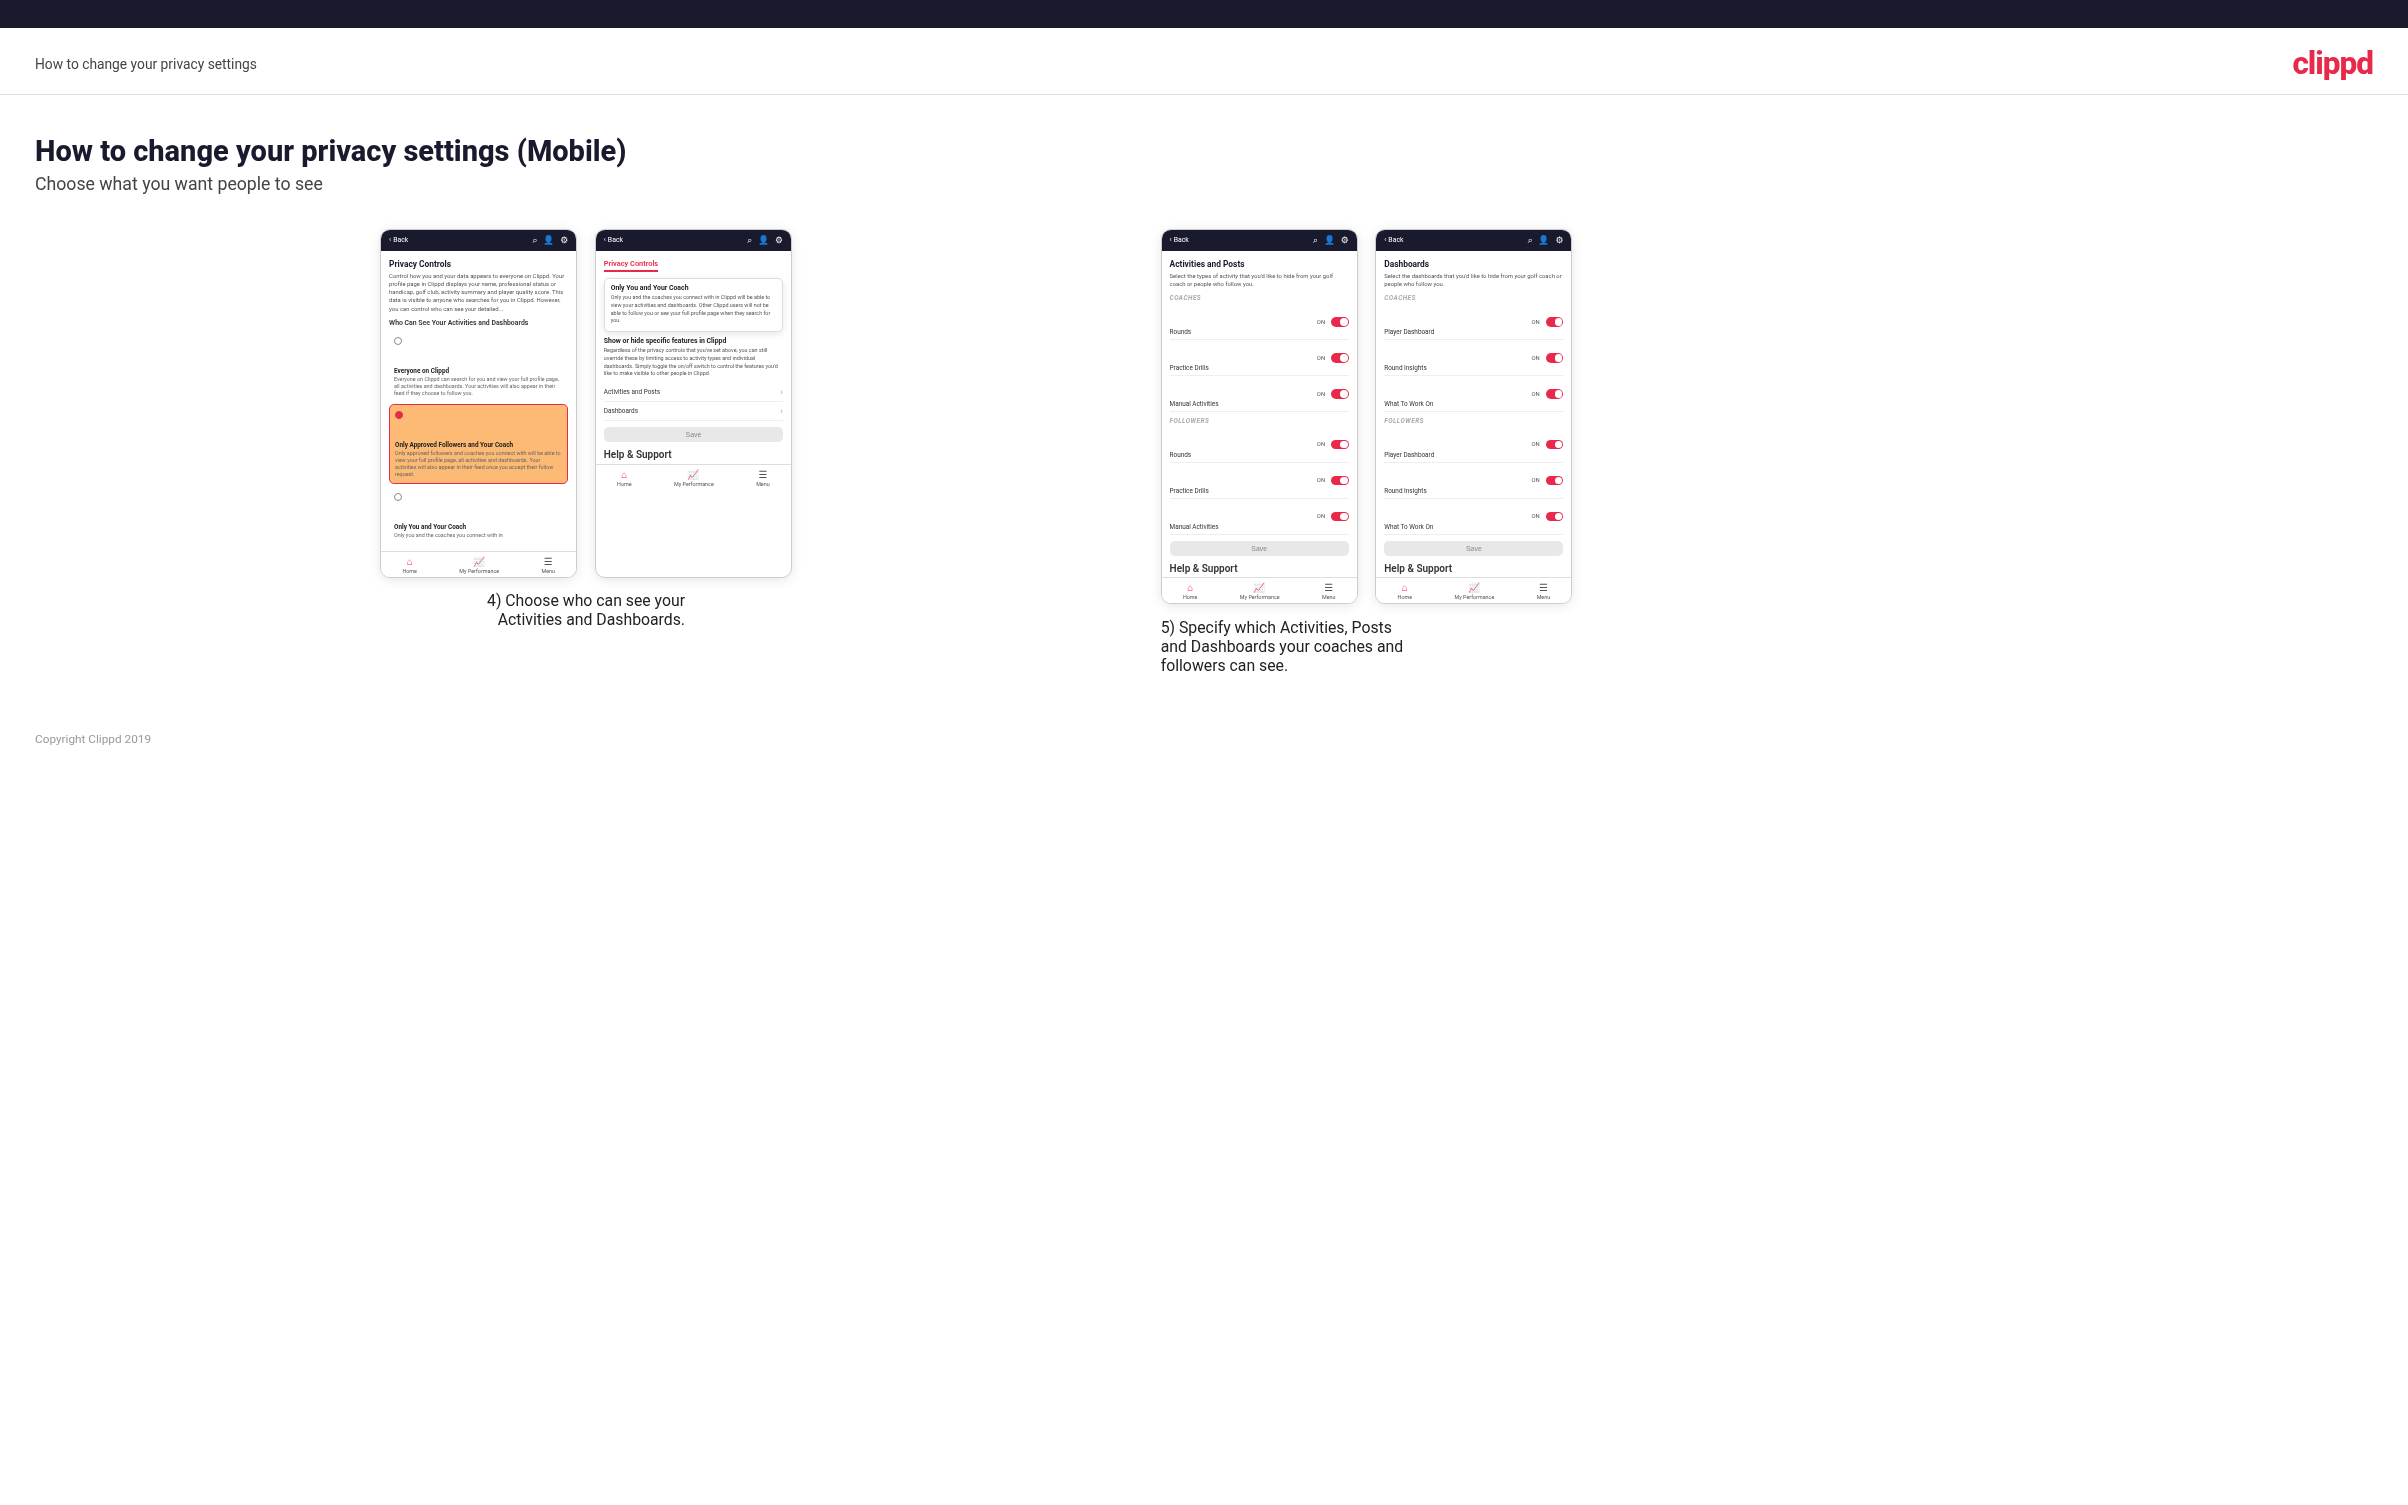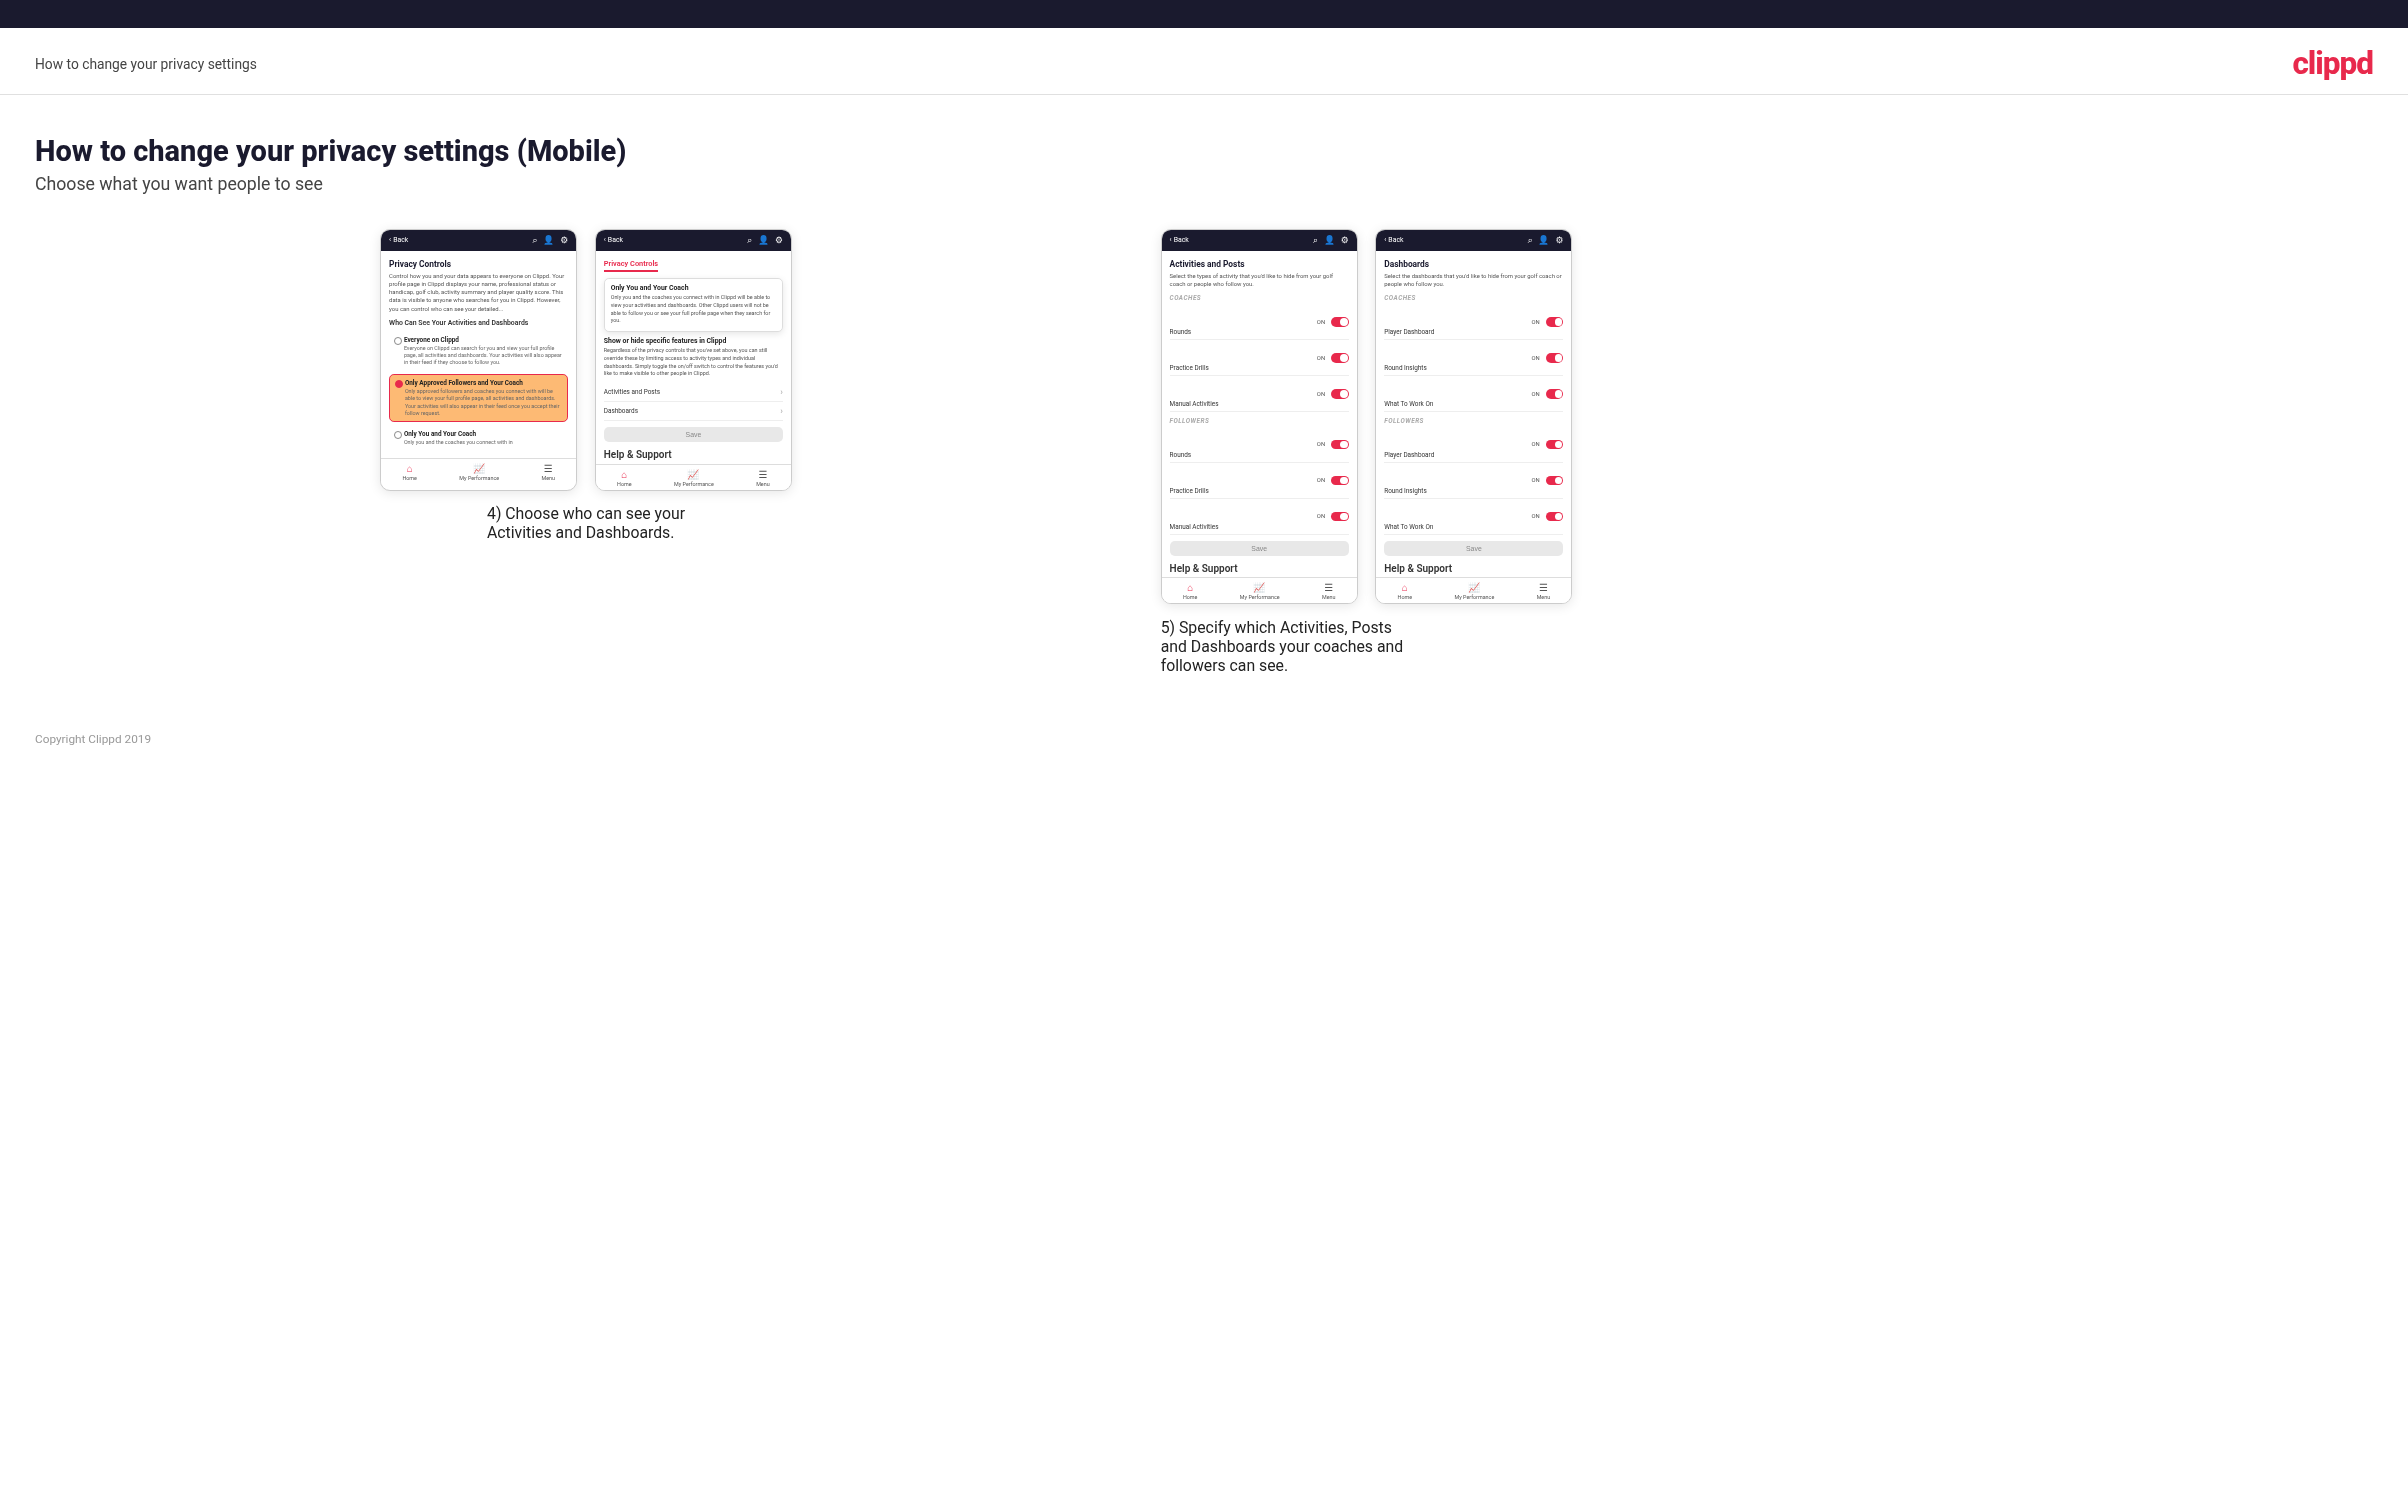--- a/index.html
+++ b/index.html
@@ -111,24 +111,25 @@
       font-size: 6.9px;
       color: #333;
       font-weight: 600;
       margin-bottom: 3.9px;
     }
 
     
     .radio-option {
       display: flex;
       align-items: flex-start;
-      gap: 2px;
+      gap: 22px;
       padding: 4.9px 4.9px;
       border-radius: 4.9px;
       margin-bottom: 3px;
+      flex-direction: column;
     }
     .radio-option.selected {
       border: 1.5px solid #e8294c;
       background: #fdba74;
     }
     .radio-circle {
       width: 7.9px;
       height: 7.9px;
       border-radius: 50%;
       border: 1.5px solid #888;
@@ -273,21 +274,21 @@
       color: #333;
       font-weight: 600;
       padding-top: 3px;
     }
 
     
     .caption {
       font-size: 15.8px;
       color: #222;
       font-weight: 400;
-      text-align: left;
+      text-align: right;
       margin-top: 13.8px;
       max-width: 256px;
     }
     .caption-right {
       font-size: 15.8px;
       color: #222;
       font-weight: 400;
       text-align: left;
       margin-top: 13.8px;
       max-width: 374px;

